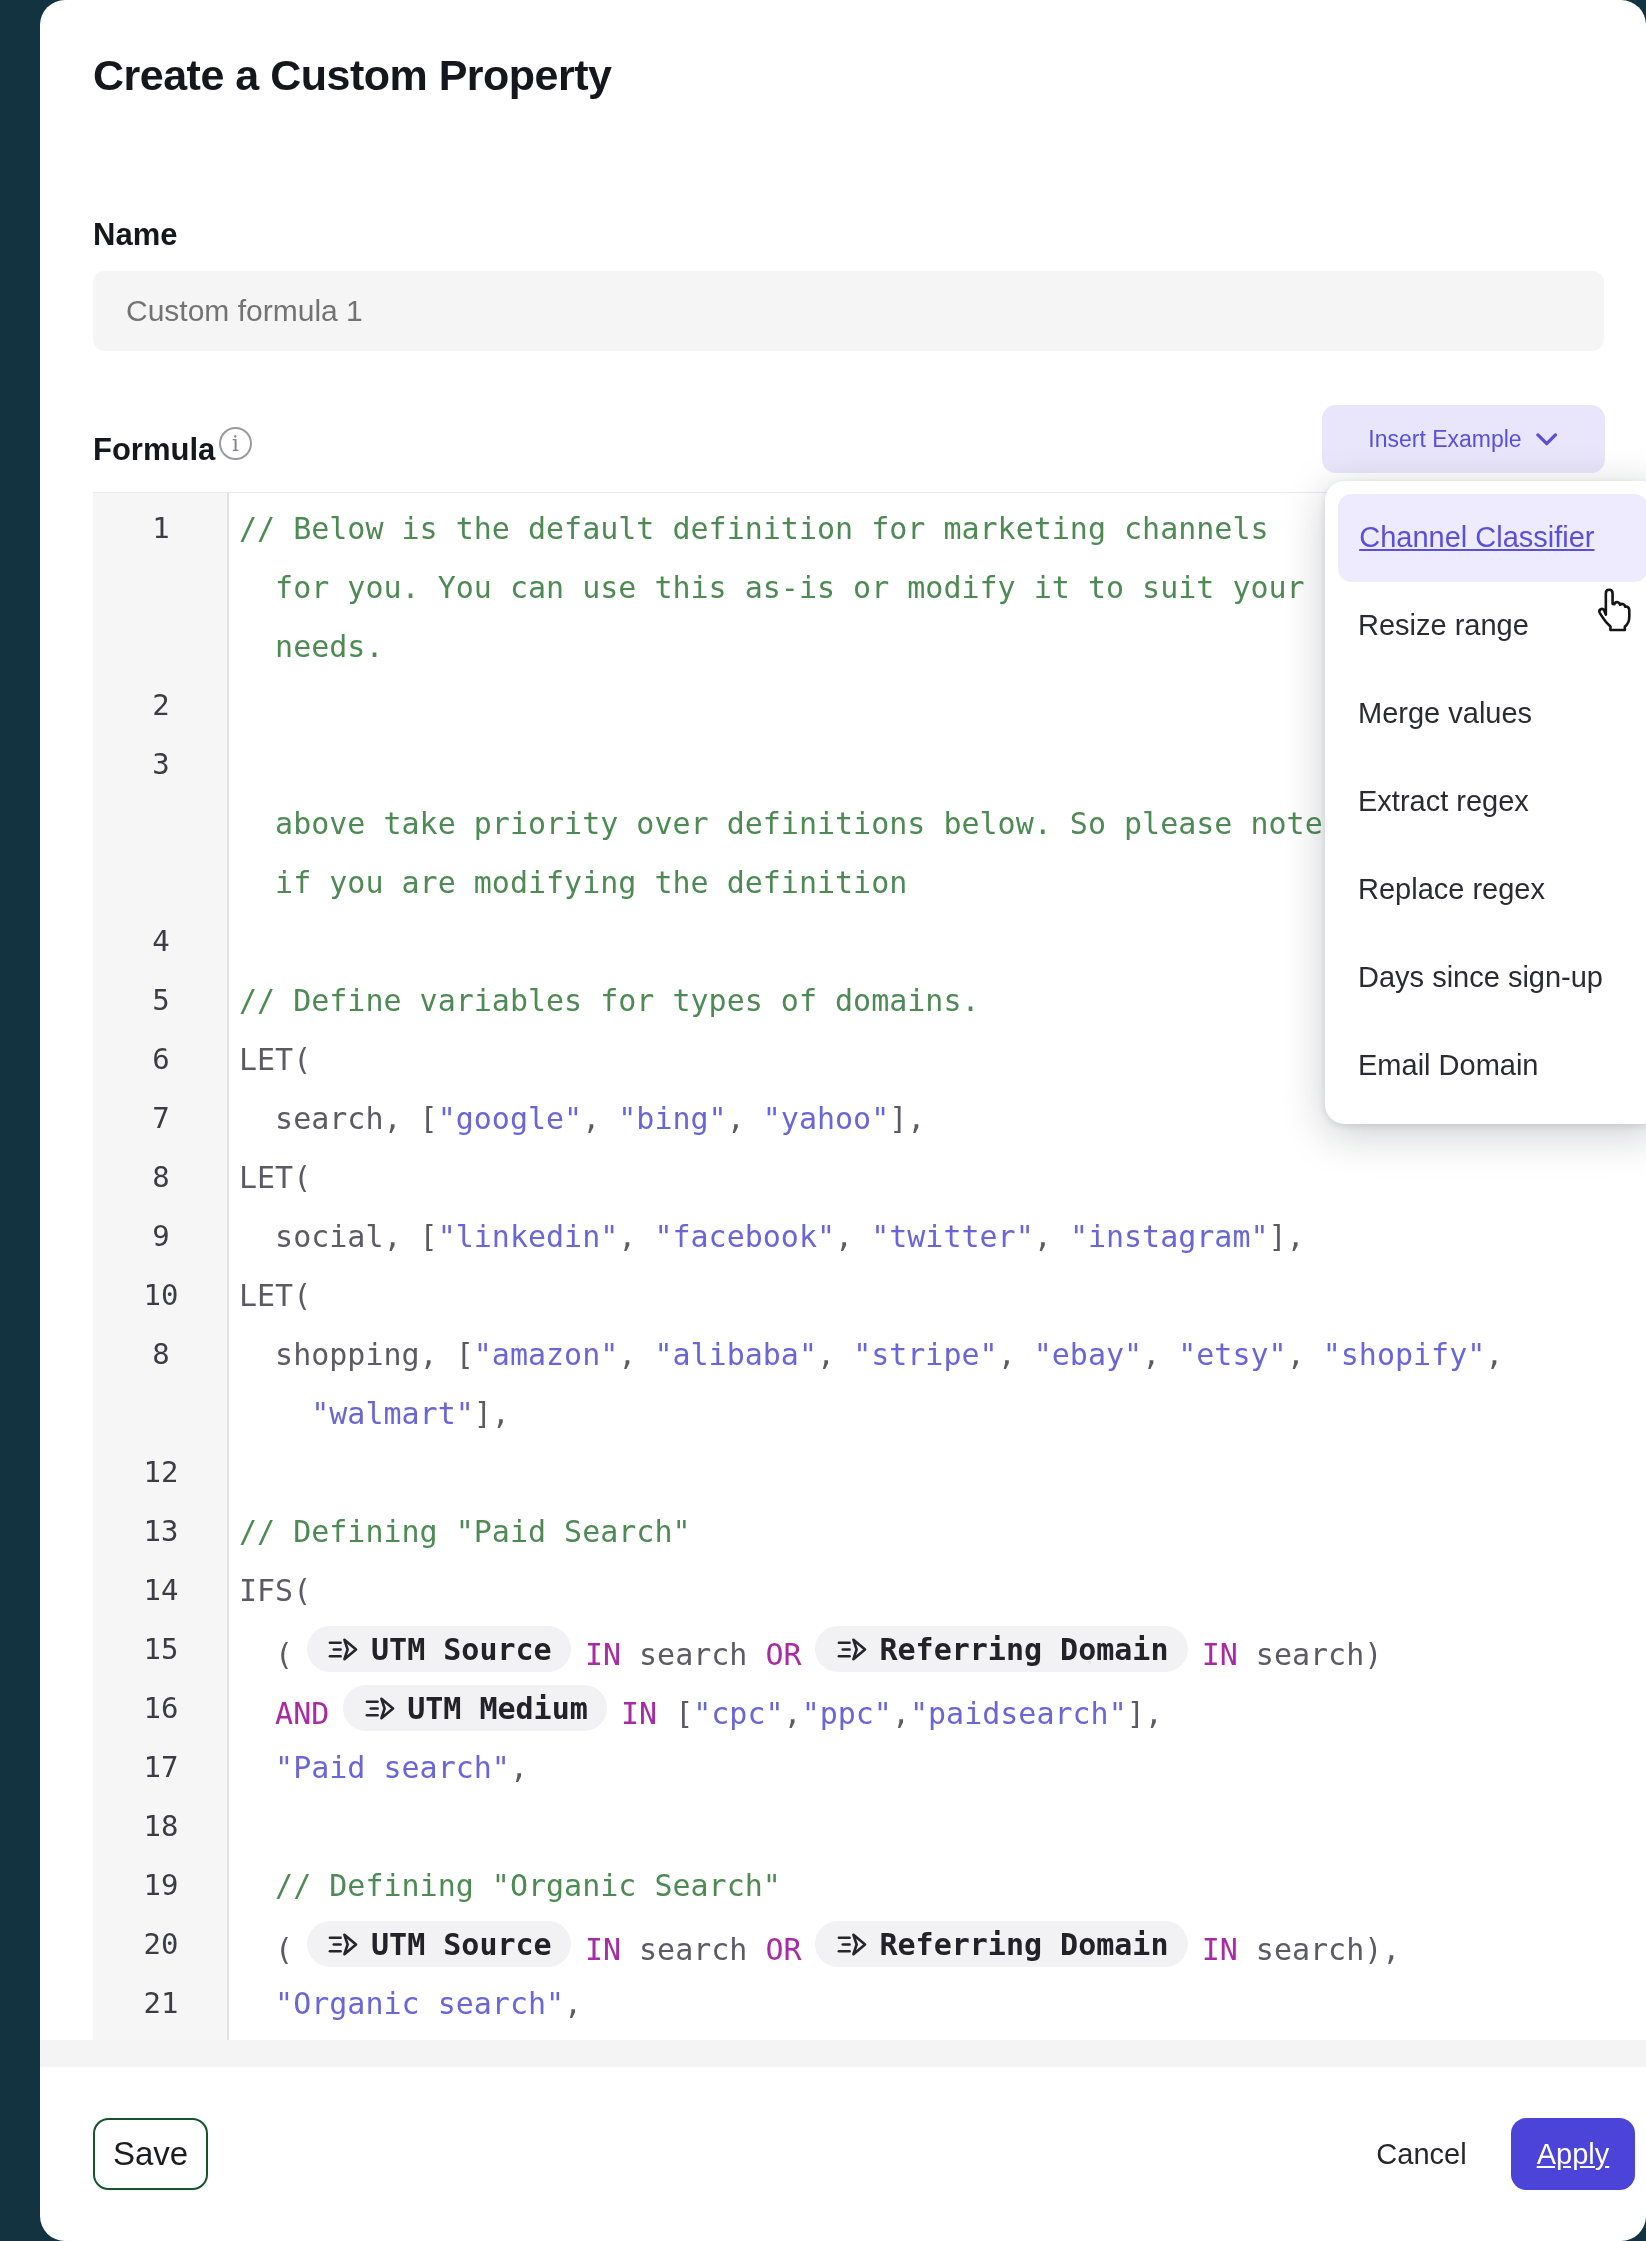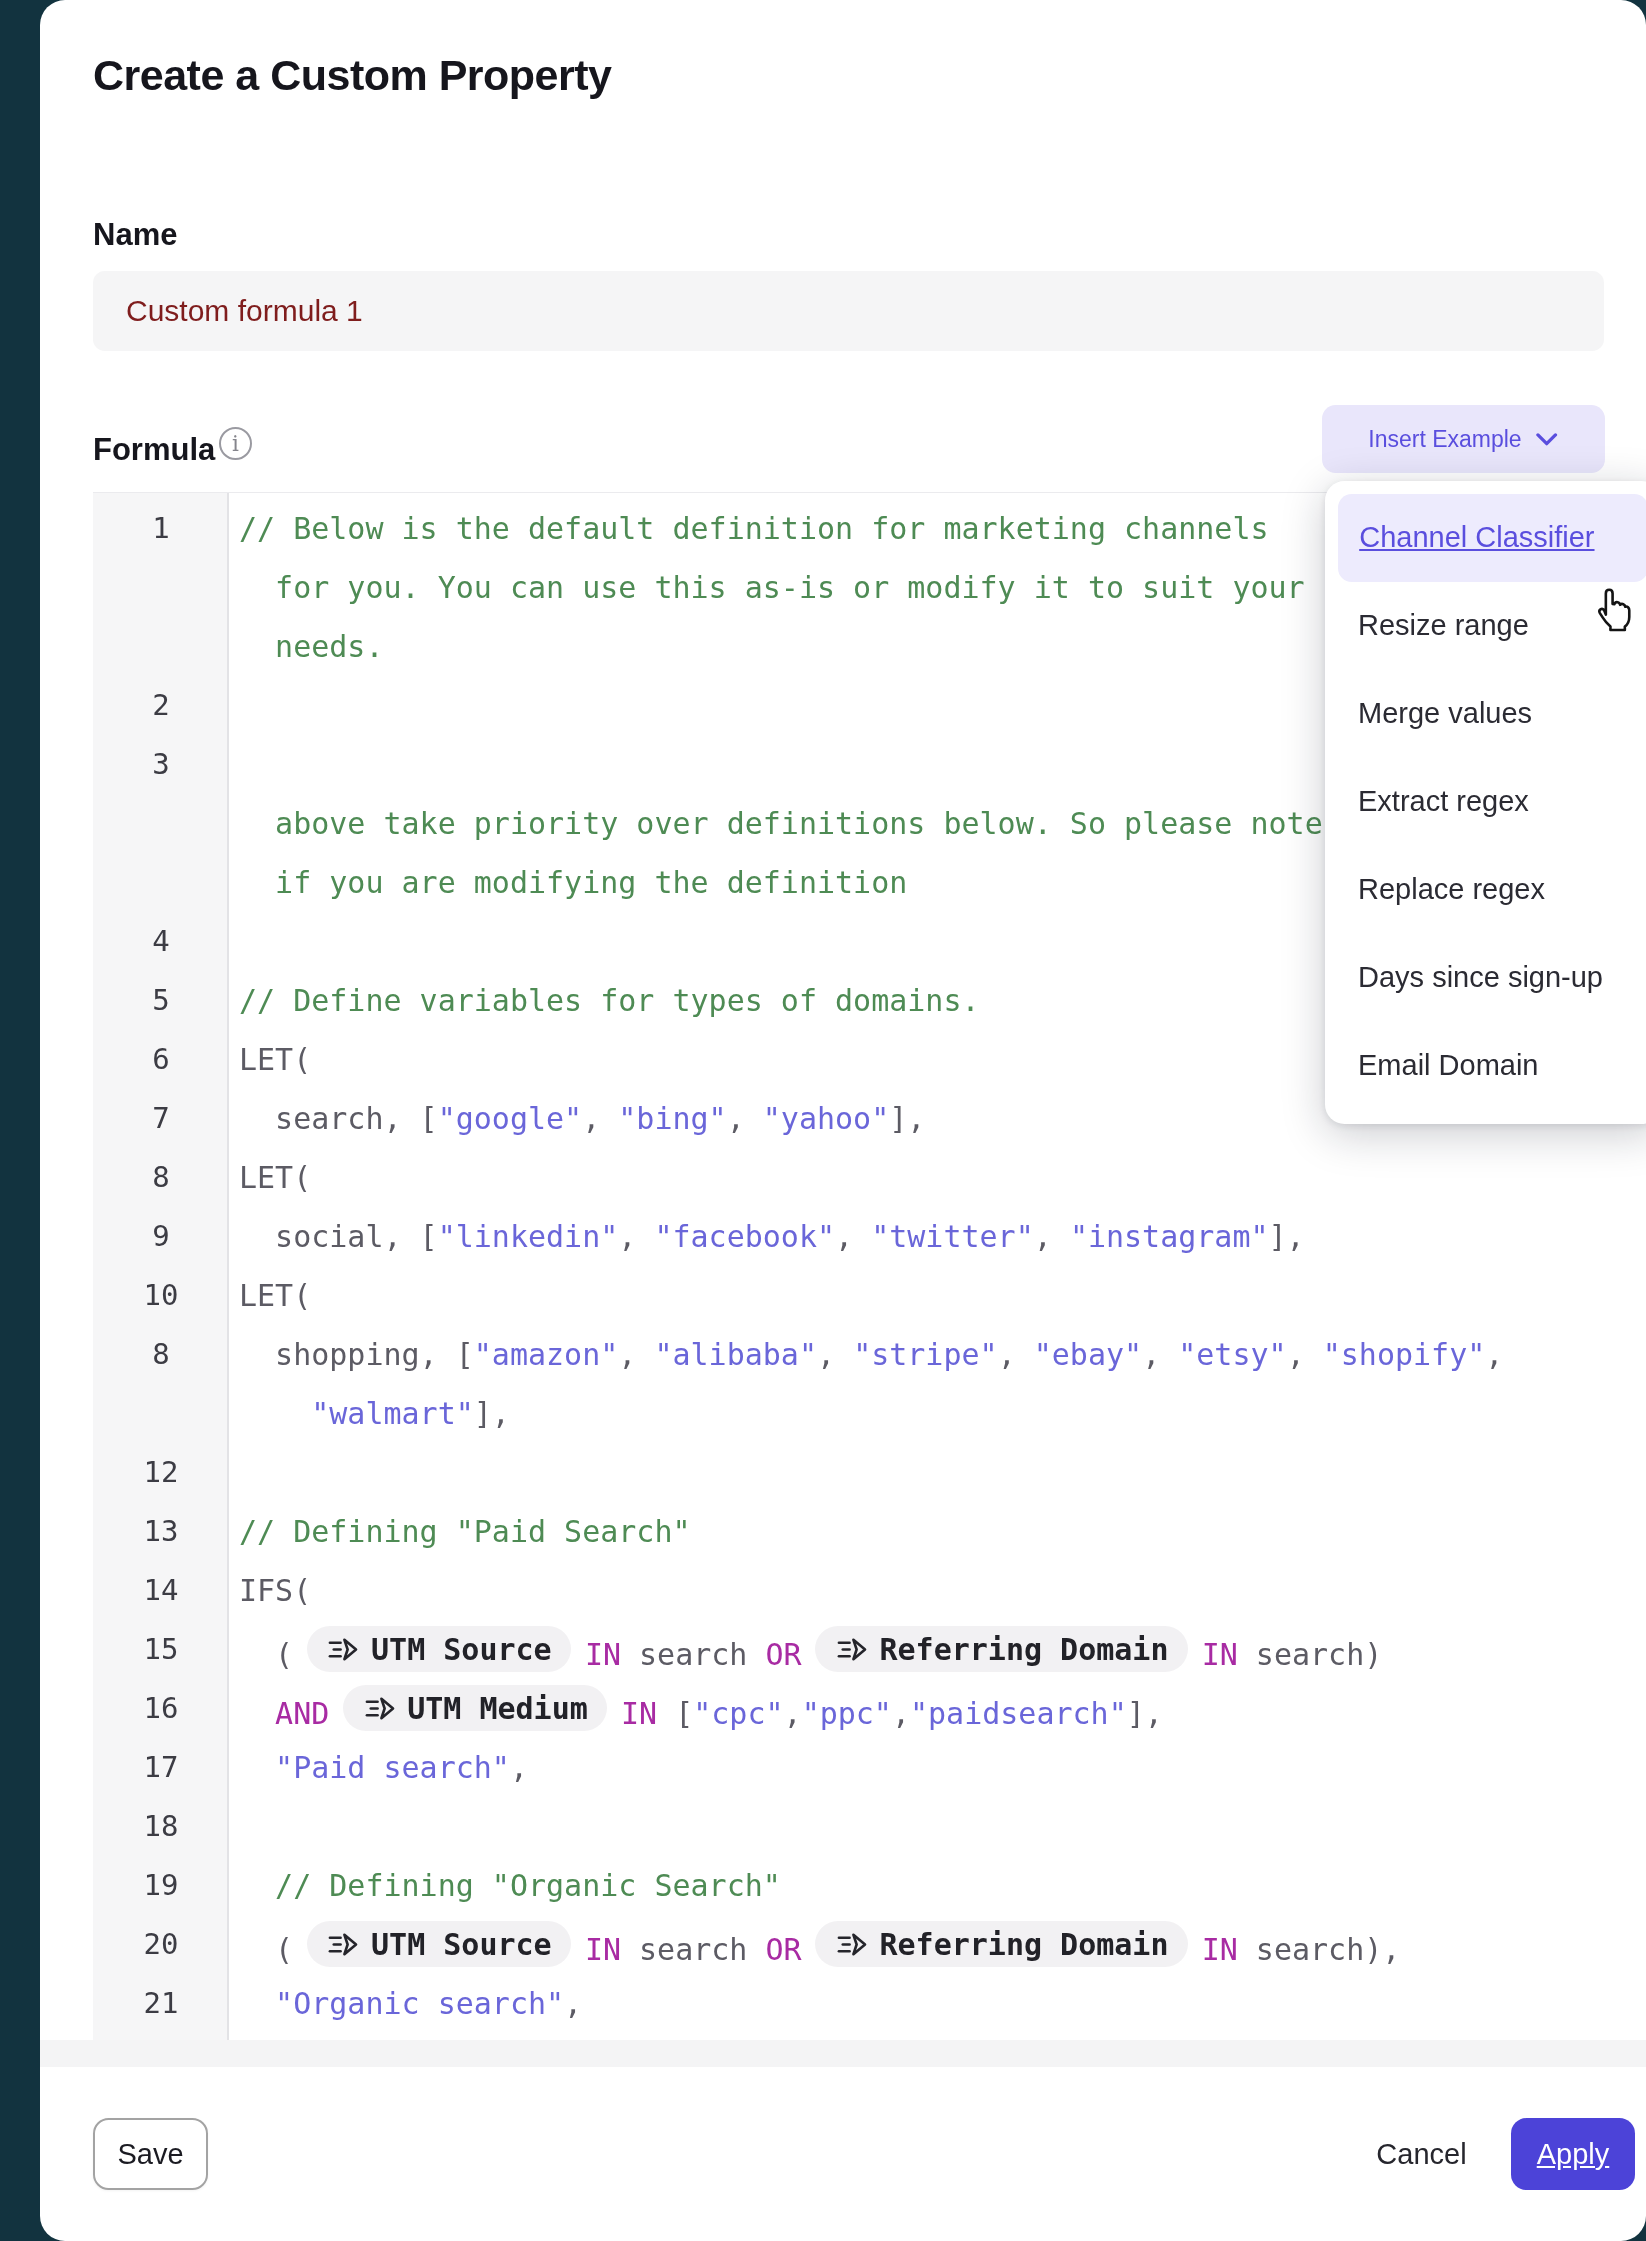--- a/index.html
+++ b/index.html
@@ -1,21 +1,21 @@
 <!DOCTYPE html>
 <html><head>
 <meta charset="utf-8">
 <style>
   html,body{margin:0;padding:0;}
   .stage{position:relative;width:1646px;height:2241px;background:#12333f;font-family:"Liberation Sans",sans-serif;overflow:hidden;}
   .modal{position:absolute;inset:0;background:#fff;border-radius:25px;overflow:hidden;margin-left:40px;}
 
   .title{position:absolute;left:53px;top:51px;font-size:43px;font-weight:700;color:#16161d;letter-spacing:-0.5px;}
   .field-label{position:absolute;left:53px;font-size:31px;font-weight:700;color:#16161d;}
-  .name-input{position:absolute;left:53px;top:271px;width:1511px;height:80px;background:#f5f5f6;border-radius:11.7px;display:flex;align-items:center;box-sizing:border-box;padding-left:33px;font-size:30px;color:#7f1d1d;}
+  .name-input{position:absolute;left:53px;top:271px;width:1511px;height:80px;background:#f5f5f6;border-radius:11.7px;display:flex;align-items:center;box-sizing:border-box;padding-left:33px;font-size:30px;color:#737373;}
 
   .formula-label{top:432px;}
   .info-icon{position:absolute;left:179px;top:427px;width:33px;height:33px;border:2.4px solid #9a9aa1;border-radius:50%;box-sizing:border-box;color:#85858c;font-family:"DejaVu Serif",serif;font-size:21.5px;display:flex;align-items:center;justify-content:center;font-style:normal;}
 
   .insert-btn{position:absolute;left:1282px;top:405px;width:283px;height:68px;background:#e9e6fb;border-radius:13.7px;display:flex;align-items:center;justify-content:center;gap:13.7px;font-size:23px;font-weight:500;color:#5a4ede;cursor:pointer;border:none;}
 
   .editor{position:absolute;left:53px;top:492px;width:1511px;height:1549px;border-top:1px solid #ebebee;overflow:hidden;background:#fff;}
   .gutter-bg{position:absolute;left:0;top:0;width:134px;height:1658px;background:#f6f6f7;border-right:2px solid #e3e3e6;}
   .rows{position:absolute;left:0;top:5.9px;width:100%;}
   .row{display:flex;height:59px;align-items:center;}
@@ -32,21 +32,21 @@
   .band{position:absolute;left:0;top:2040px;width:1646px;height:27px;background:#f4f4f5;border-bottom:1px solid #fff;}
 
   .scroll-track{position:absolute;left:1619px;top:159px;width:27px;height:1881px;background:#f5f5f6;border-left:1px solid #e9e9ec;}
   .scroll-thumb{position:absolute;left:4.9px;top:8.8px;width:15.6px;height:907px;background:#c6c6c9;border-radius:8.8px;}
 
   .menu{position:absolute;left:1285px;top:481px;width:336px;height:643px;background:#fff;border-radius:19.5px;box-shadow:0 9.8px 44px rgba(16,24,40,.22),0 2px 7.8px rgba(16,24,40,.10);padding-top:12.7px;box-sizing:border-box;}
   .menu-item{height:88px;display:flex;align-items:center;padding-left:33px;font-size:29px;font-weight:500;color:#2b2b33;cursor:pointer;}
   .menu-item.hl{margin:0 12.7px;padding-left:21.5px;background:#edebfd;border-radius:13.7px;color:#5a4ede;text-decoration:underline;}
   .cursor{position:absolute;left:1549px;top:581px;width:49px;height:55px;pointer-events:none;}
 
-  .footer-save{position:absolute;left:53px;top:2118px;width:115px;height:72px;background:#fff;border:2px solid #a3a3a3;border-radius:15.6px;font-size:29px;color:#1b1b22;display:flex;align-items:center;justify-content:center;box-shadow:0 1px 2.9px rgba(0,0,0,.05);cursor:pointer;}
+  .footer-save{position:absolute;left:53px;top:2118px;width:115px;height:72px;background:#fff;border:2px solid #14532d;border-radius:15.6px;font-size:33px;color:#1b1b22;display:flex;align-items:center;justify-content:center;box-shadow:0 1px 2.9px rgba(0,0,0,.05);cursor:pointer;}
   .footer-cancel{position:absolute;left:1313px;top:2118px;width:137px;height:72px;display:flex;align-items:center;justify-content:center;font-size:29px;color:#26262d;cursor:pointer;}
   .footer-apply{position:absolute;left:1471px;top:2118px;width:124px;height:72px;background:#4c43d8;border-radius:15.6px;font-size:29px;color:#fff;display:flex;align-items:center;justify-content:center;border:none;cursor:pointer;text-decoration:underline;}
 </style>
 </head>
 <body>
 
 <div class="stage">
   <div class="modal">
 
     <div class="title">Create a Custom Property</div>

